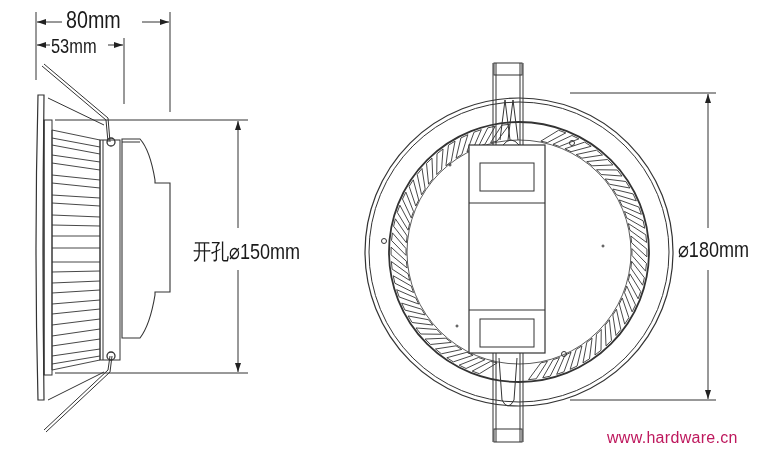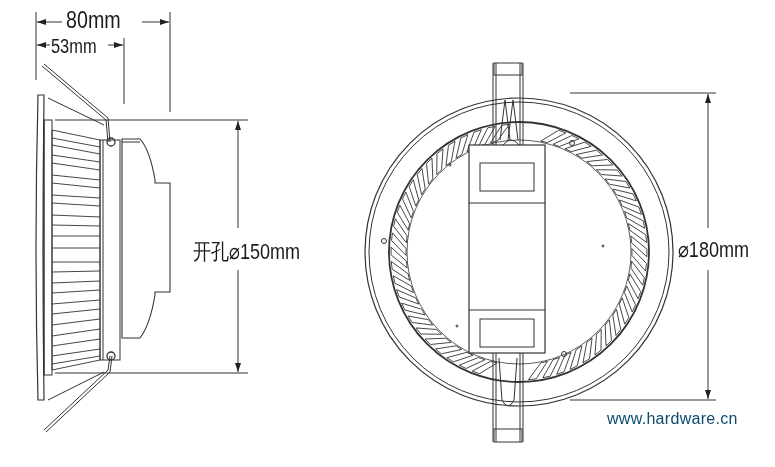--- a/index.html
+++ b/index.html
@@ -3,21 +3,21 @@
 <meta charset="utf-8">
 <style>
   html, body { margin: 0; padding: 0; background: #ffffff; }
   body { width: 775px; height: 467px; position: relative; overflow: hidden; font-family: "Liberation Sans", sans-serif; }
   #drawing { position: absolute; left: 0; top: 0; width: 775px; height: 467px; }
   .dim-label { position: absolute; font-family: "Liberation Sans", sans-serif; color: #1a1a1a; white-space: nowrap; transform: scaleX(0.82); transform-origin: left center; }
   .dim80 { left: 66px; top: 6px; font-size: 24px; }
   .dim53 { left: 51px; top: 35px; font-size: 20px; }
   .dim150 { left: 193px; top: 237px; font-size: 22px; }
   .dim180 { left: 678px; top: 237px; font-size: 22px; }
-  .watermark { position: absolute; left: 607px; top: 410px; font-size: 16px; color: #0c4a6e; letter-spacing: 0.3px; }
+  .watermark { position: absolute; left: 607px; top: 429px; font-size: 16px; color: #be185d; letter-spacing: 0.3px; }
 </style>
 </head>
 <body>
 
 <svg id="drawing" viewBox="0 0 775 467" xmlns="http://www.w3.org/2000/svg">
   <defs>
     <marker id="arr" markerWidth="10" markerHeight="8" refX="9" refY="4" orient="auto" markerUnits="userSpaceOnUse">
       <path d="M0,1 L9,4 L0,7 Z" fill="#222"></path>
     </marker>
   </defs>

